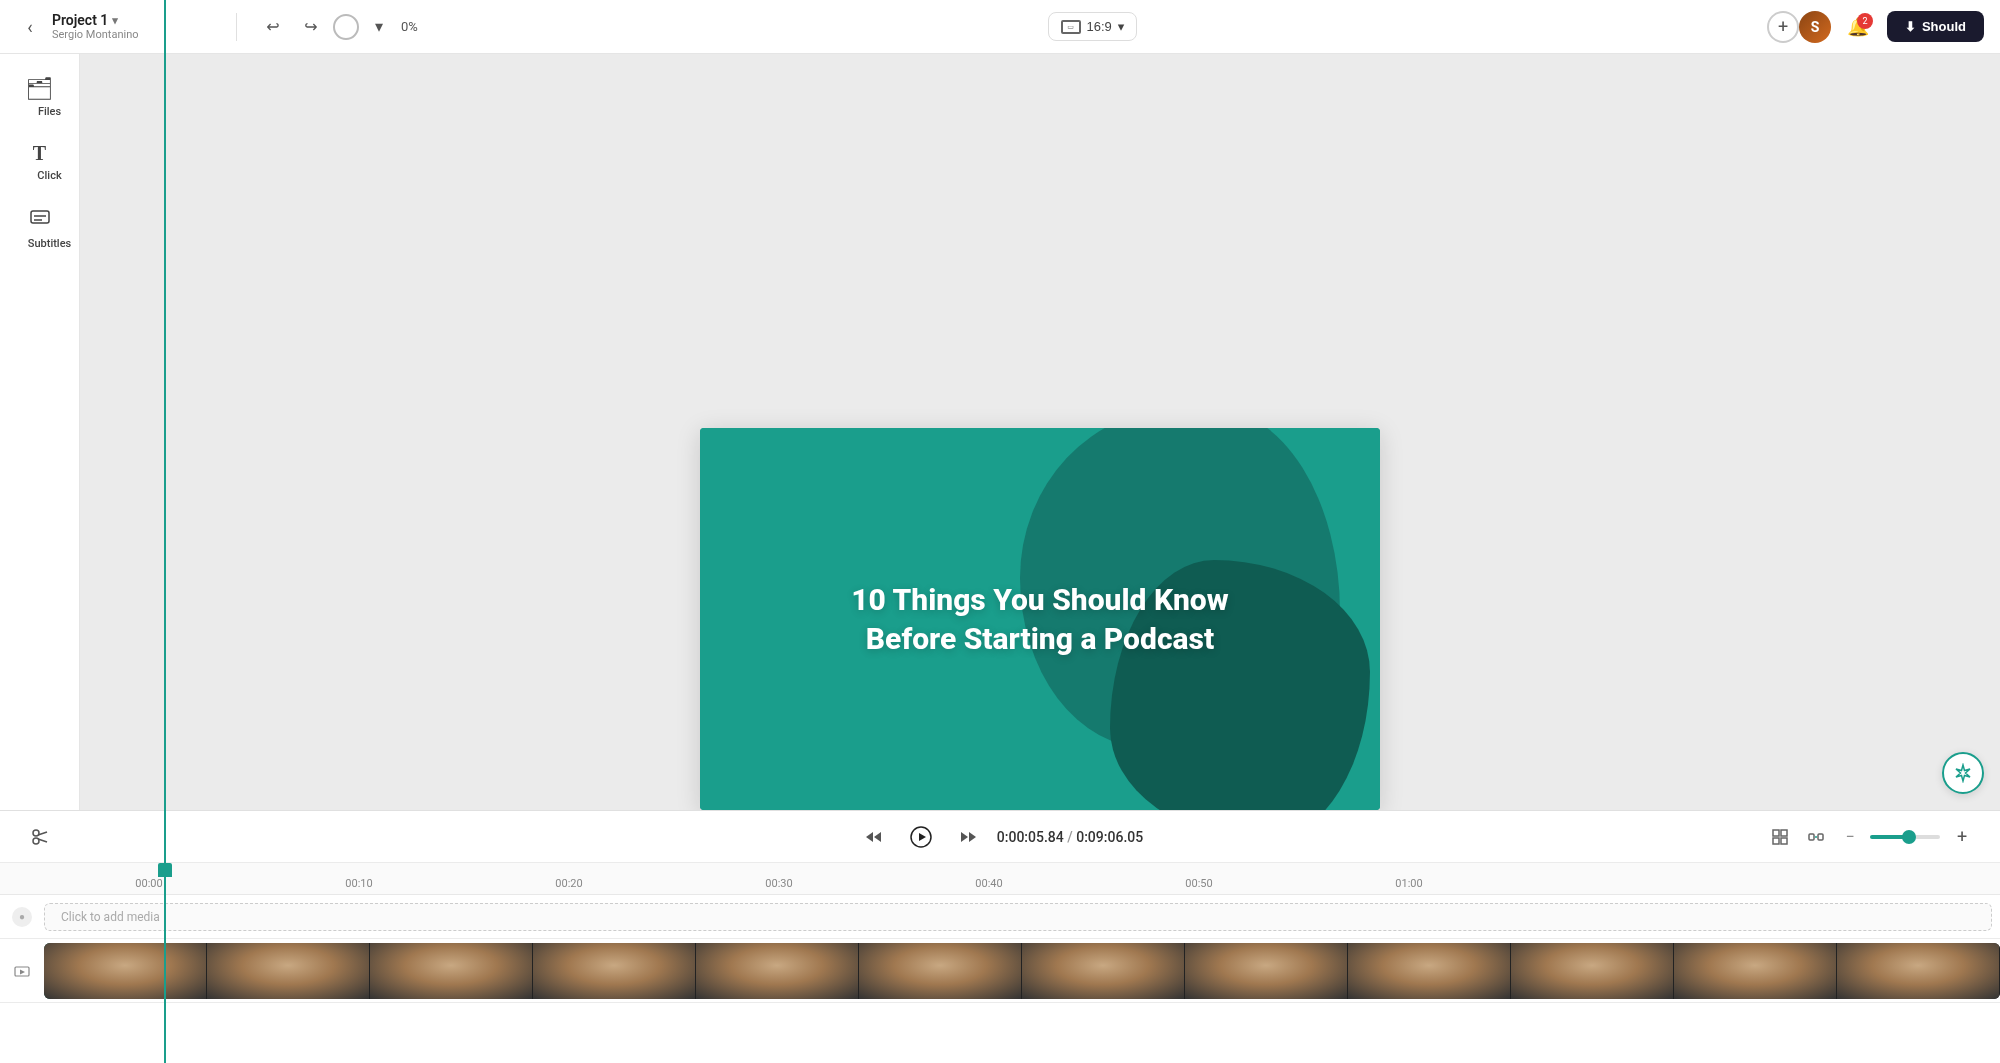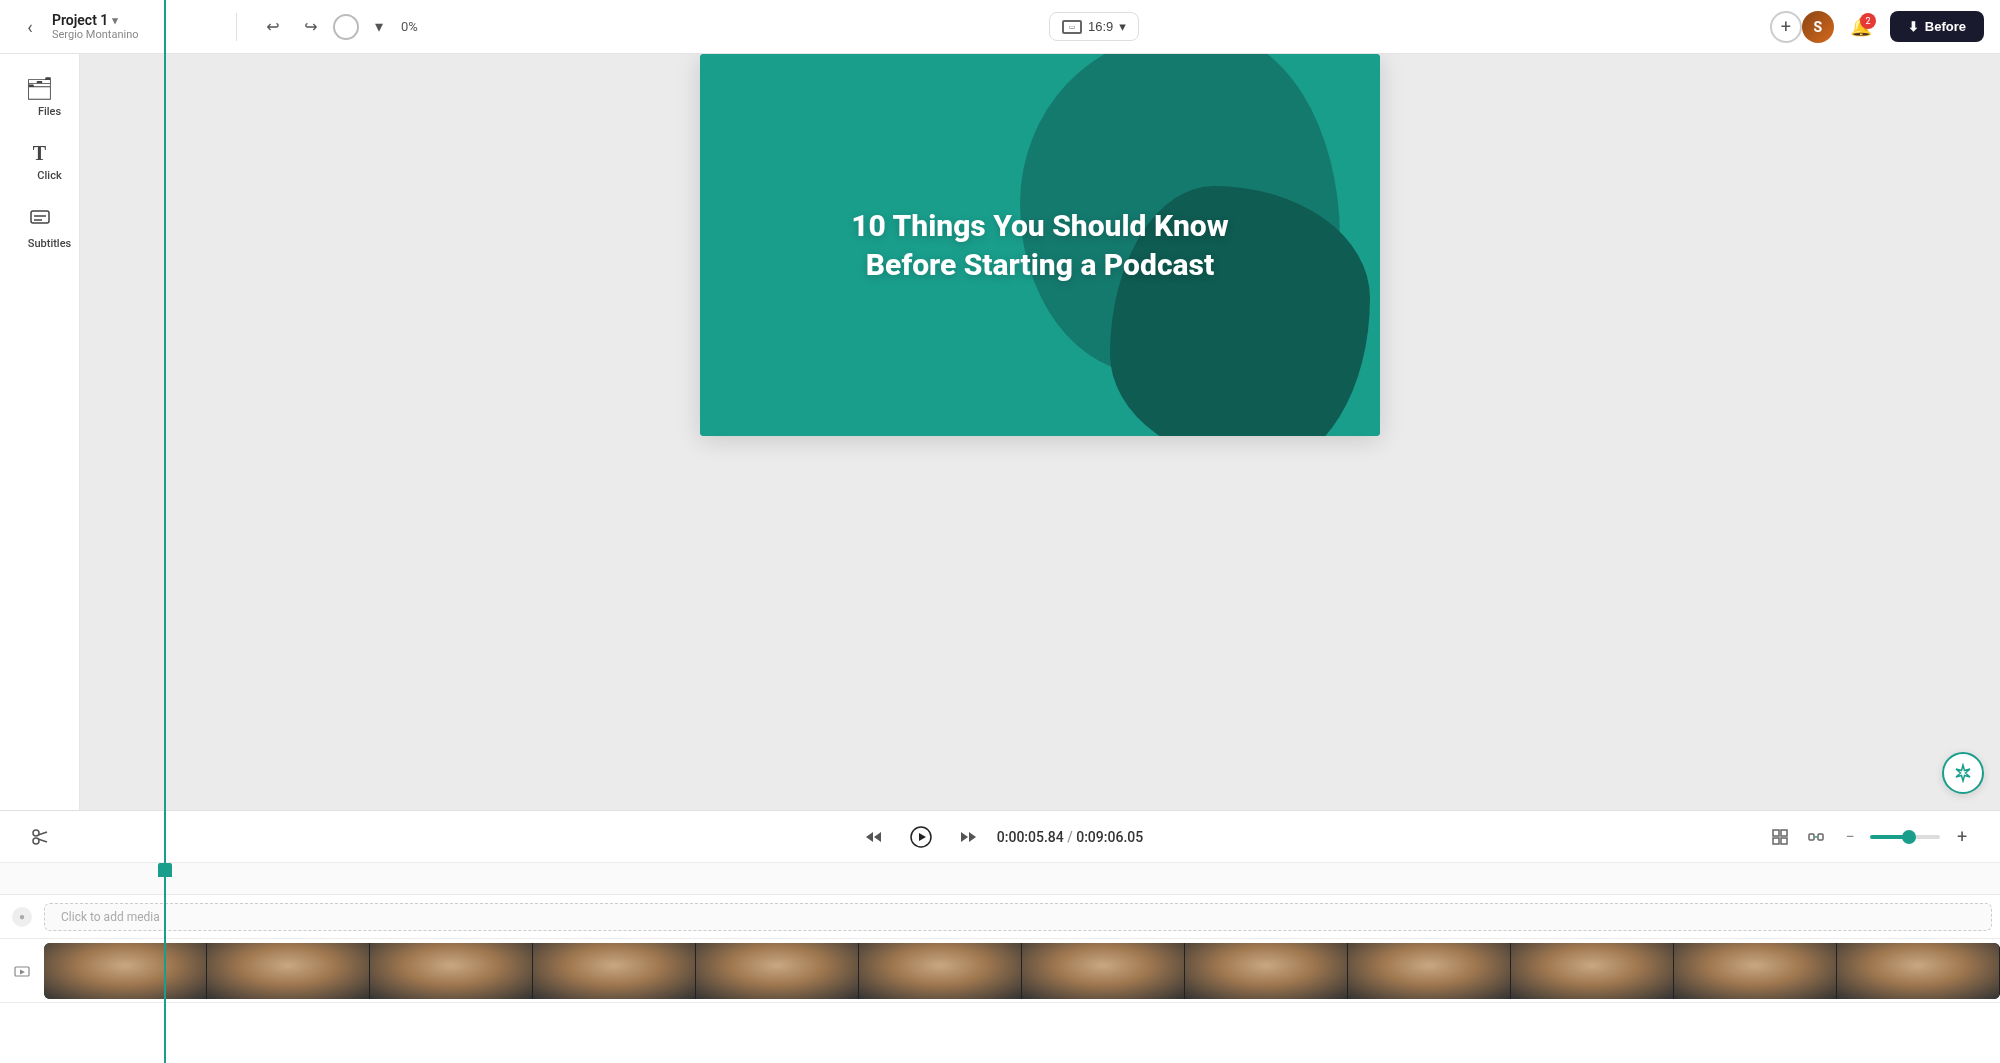--- a/index.html
+++ b/index.html
@@ -158,21 +158,21 @@
       width: 68px;
       gap: 4px;
     }
     .sidebar-item .icon { font-size: 22px; color: #444; }
     .sidebar-item .label { font-size: 11px; color: #444; font-weight: 500; margin-left: 20px; }
 
     
     .canvas-area {
       flex: 1;
       display: flex;
-      align-items: flex-start;
+      align-items: flex-end;
       justify-content: center;
       background: #ebebeb;
       position: relative;
       overflow: hidden;
     }
 
     .canvas-preview {
       width: 680px;
       height: 382px;
       background: #1a9e8c;
@@ -503,21 +503,21 @@
     <div style="display:flex; align-items:center; gap:0;">
       <div class="add-btn">+</div>
       <div class="avatar">S</div>
     </div>
     <div class="notif-btn">
       🔔
       <div class="notif-badge">2</div>
     </div>
     <button class="export-btn">
       <span>⬇</span>
-      <span>Before</span>
+      <span>Should</span>
     </button>
   </div>
 </div>
 
 <div class="main-area">
 
   <div class="sidebar">
     <div class="sidebar-item">
       <span class="icon">🗂</span>
       <span class="label">Files</span>
@@ -620,20 +620,43 @@
       <div class="add-track-btn">+</div>
     </div>
   </div>
 
   <div class="timeline">
 
     <div class="timeline-ruler">
       <div class="timeline-ruler-playhead">
         <div class="ruler-playhead-head"></div>
       </div>
+      <div class="ruler-marks">
+        <div class="ruler-mark">
+          <span class="ruler-label">00:00</span>
+        </div>
+        <div class="ruler-mark">
+          <span class="ruler-label">00:10</span>
+        </div>
+        <div class="ruler-mark">
+          <span class="ruler-label">00:20</span>
+        </div>
+        <div class="ruler-mark">
+          <span class="ruler-label">00:30</span>
+        </div>
+        <div class="ruler-mark">
+          <span class="ruler-label">00:40</span>
+        </div>
+        <div class="ruler-mark">
+          <span class="ruler-label">00:50</span>
+        </div>
+        <div class="ruler-mark">
+          <span class="ruler-label">01:00</span>
+        </div>
+      </div>
     </div>
 
     <div class="timeline-tracks">
 
       <div class="add-media-area">
         <div class="add-media-icon-cell">
           <div class="add-media-dot">●</div>
         </div>
         <div class="add-media-label">Click to add media</div>
 

